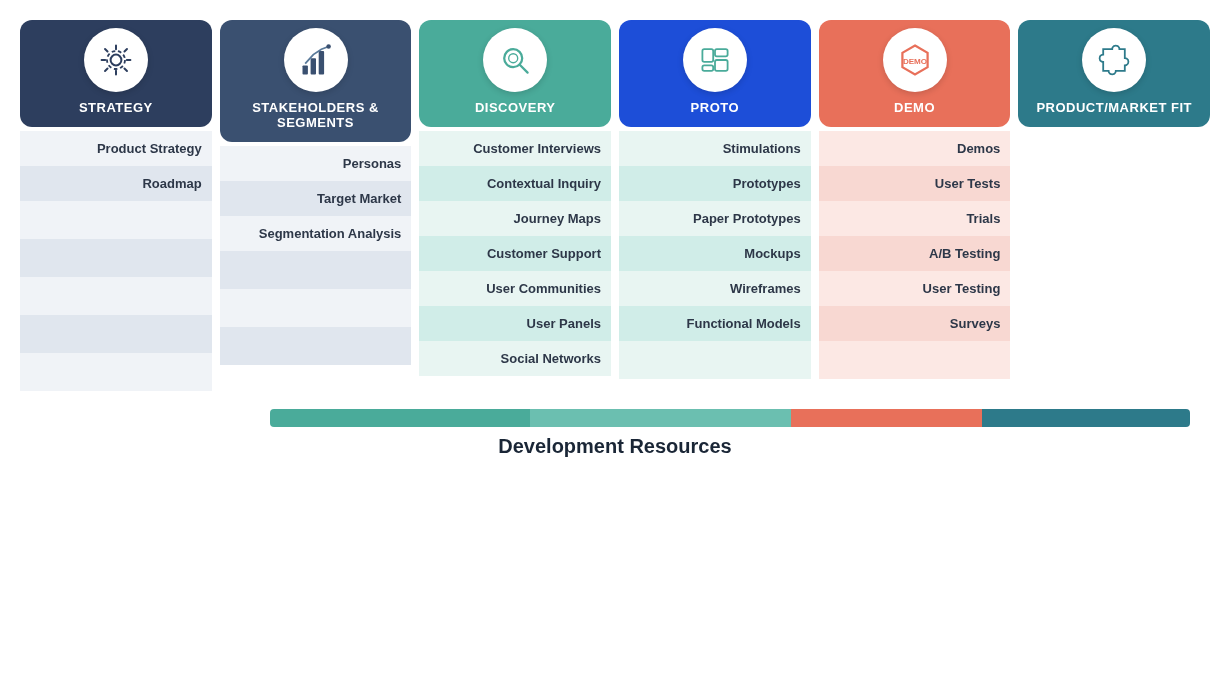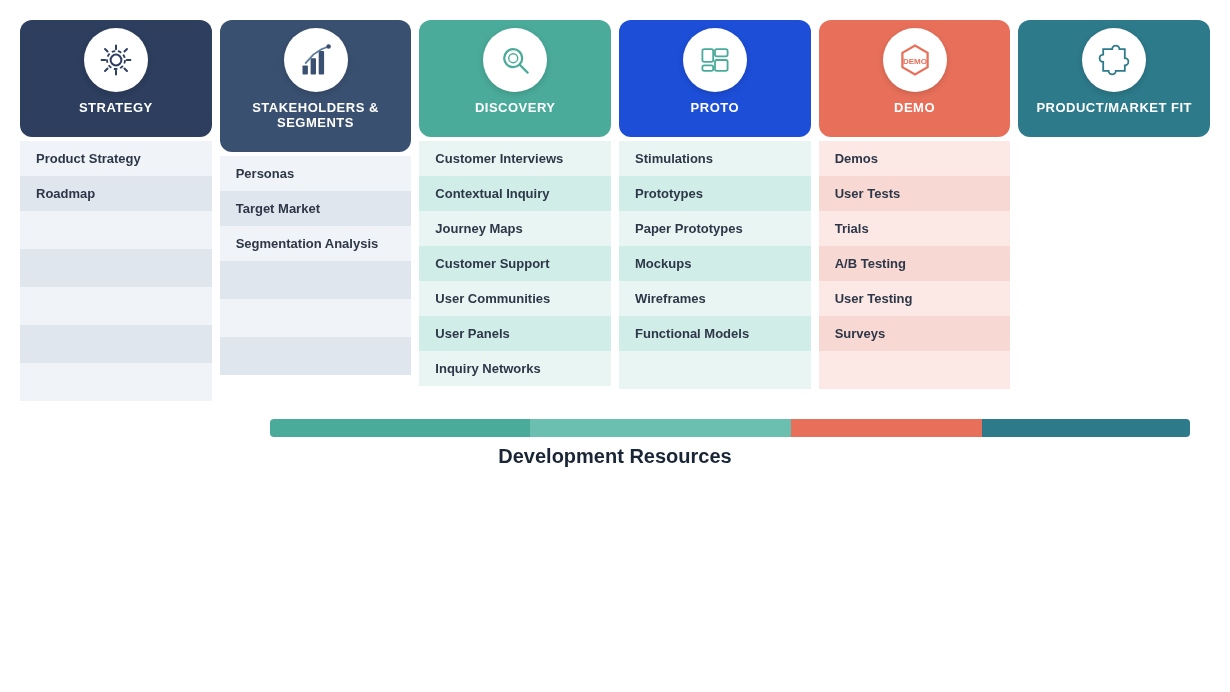--- a/index.html
+++ b/index.html
@@ -28,21 +28,21 @@
       flex-direction: column;
       align-items: center;
     }
     
     .col-header {
       border-radius: 12px 12px 12px 12px;
       width: 100%;
       display: flex;
       flex-direction: column;
       align-items: center;
-      padding-bottom: 20px;
+      padding-bottom: 10px;
       margin-bottom: 4px;
     }
     .col-header .icon-circle {
       width: 64px;
       height: 64px;
       border-radius: 50%;
       background: #fff;
       display: flex;
       align-items: center;
       justify-content: center;
@@ -80,25 +80,25 @@
 
     
     .col-items {
       width: 100%;
       display: flex;
       flex-direction: column;
       gap: 0;
     }
     .col-item {
       width: 100%;
-      text-align: left;
+      text-align: right;
       font-size: 13px;
       font-weight: 600;
       color: #2d3748;
-      padding: 10px 16px;
+      padding: 10px 10px;
     }
     
     .col-strategy .col-item:nth-child(odd),
     .col-stakeholders .col-item:nth-child(odd) {
       background: #f0f3f7;
     }
     .col-strategy .col-item:nth-child(even),
     .col-stakeholders .col-item:nth-child(even) {
       background: #e0e6ee;
     }
@@ -231,21 +231,21 @@
         </div>
         <div class="header-title">DISCOVERY</div>
       </div>
       <div class="col-items">
         <div class="col-item">Customer Interviews</div>
         <div class="col-item">Contextual Inquiry</div>
         <div class="col-item">Journey Maps</div>
         <div class="col-item">Customer Support</div>
         <div class="col-item">User Communities</div>
         <div class="col-item">User Panels</div>
-        <div class="col-item">Inquiry Networks</div>
+        <div class="col-item">Social Networks</div>
       </div>
     </div>
 
     <div class="column col-proto">
       <div class="col-header" style="padding-top:36px;">
         <div class="icon-circle">
           <svg viewBox="0 0 40 40" fill="none" xmlns="http://www.w3.org/2000/svg">
             <rect x="6" y="8" width="12" height="14" rx="2" stroke="#4aab9a" stroke-width="2" fill="none"></rect>
             <rect x="20" y="8" width="14" height="8" rx="2" stroke="#4aab9a" stroke-width="2" fill="none"></rect>
             <rect x="20" y="20" width="14" height="12" rx="2" stroke="#4aab9a" stroke-width="2" fill="none"></rect>

